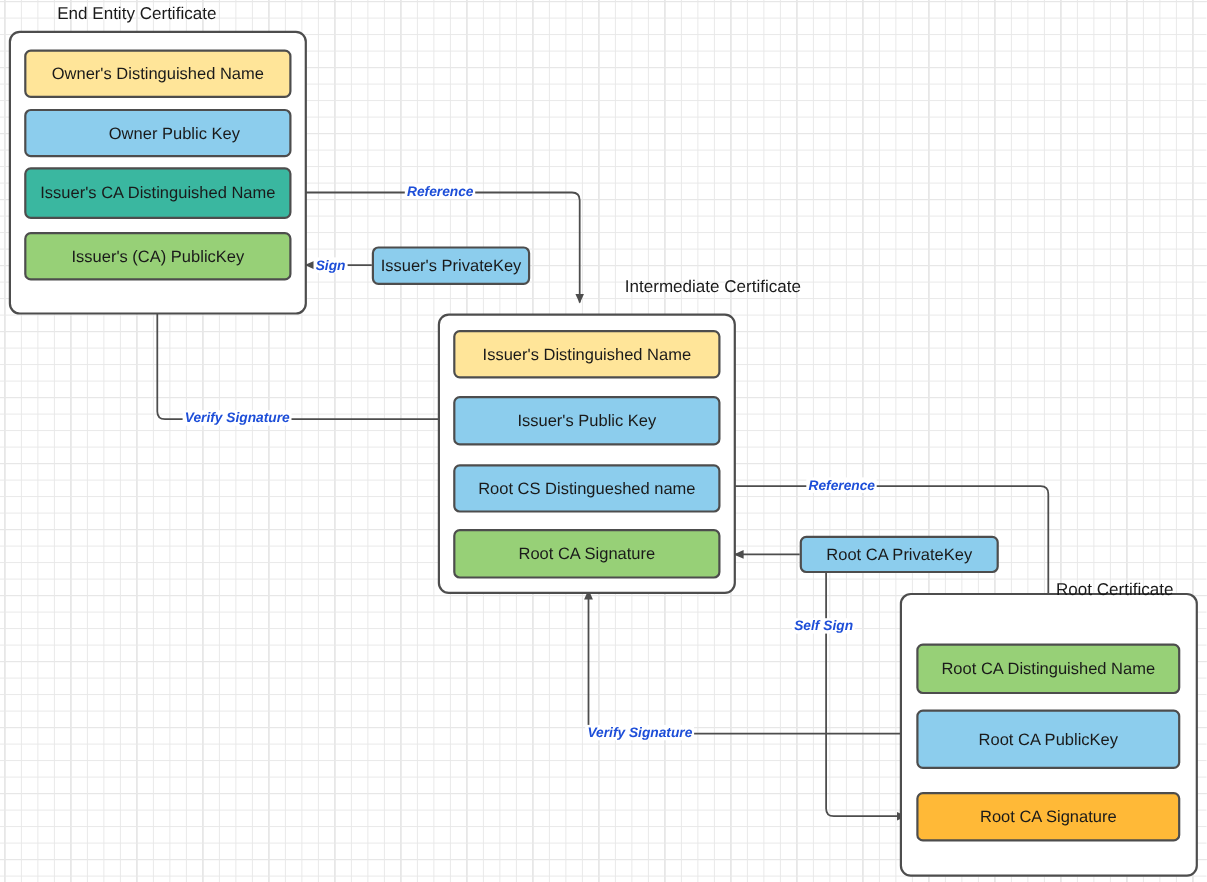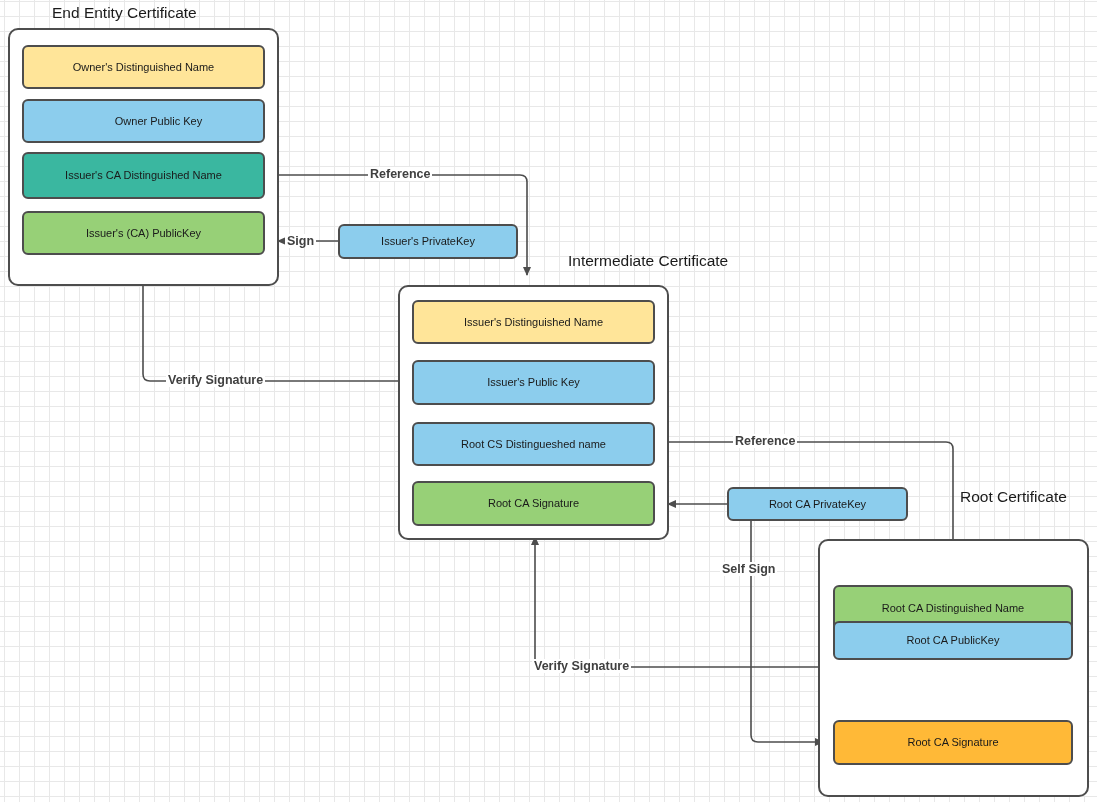--- a/index.html
+++ b/index.html
@@ -50,33 +50,34 @@
   .node {
     position: absolute;
     box-sizing: border-box;
     border: 2px solid #4d4d4d;
     border-radius: 6px;
     display: flex;
     align-items: center;
     justify-content: center;
     text-align: center;
     color: #1a1a1a;
-    font-size: 11px;
+    font-size: 15px;
     line-height: 19px;
     padding: 0 6px;
   }
   .edge-label {
     position: absolute;
-    color: #404040;
+    color: #1d4ed8;
     font-size: 12.5px;
     font-weight: bold;
     line-height: 14px;
     white-space: nowrap;
     background: #ffffff;
     padding: 0 2px;
+    font-style: italic;
   }
 </style>
 </head>
 <body>
 
 <div id="canvas">
 
   <svg class="edges" viewBox="0 0 1097 802" width="1097" height="802">
     <defs>
       <marker id="arrowEnd" markerWidth="10" markerHeight="10" refX="8" refY="4" orient="auto" markerUnits="userSpaceOnUse">
@@ -106,27 +107,27 @@
       <div class="node" style="background: rgb(140, 205, 237); left: 22px; top: 99px; width: 243px; height: 44px; padding-left: 36px;">Owner Public  Key</div>
       <div class="node" style="background: rgb(58, 183, 160); left: 22px; top: 152px; width: 243px; height: 47px;">Issuer's CA Distinguished Name</div>
       <div class="node" style="background: rgb(151, 208, 119); left: 22px; top: 211px; width: 243px; height: 44px;">Issuer's (CA) PublicKey</div>
       <div class="container-box" style="left: 398px; top: 285px; width: 271px; height: 255px;"></div>
       <div class="group-title" style="left: 568px; top: 252px;">Intermediate Certificate</div>
       <div class="node" style="background: rgb(255, 229, 153); left: 412px; top: 300px; width: 243px; height: 44px;">Issuer's Distinguished Name</div>
       <div class="node" style="background: rgb(140, 205, 237); left: 412px; top: 360px; width: 243px; height: 45px;">Issuer's Public  Key</div>
       <div class="node" style="background: rgb(140, 205, 237); left: 412px; top: 422px; width: 243px; height: 44px;">Root CS Distingueshed name</div>
       <div class="node" style="background: rgb(151, 208, 119); left: 412px; top: 481px; width: 243px; height: 45px;">Root CA Signature</div>
       <div class="container-box" style="left: 818px; top: 539px; width: 271px; height: 258px;"></div>
-      <div class="group-title" style="left: 960px; top: 488px;">Root Certificate</div>
+      <div class="group-title" style="left: 960px; top: 528px;">Root Certificate</div>
       <div class="node" style="background: rgb(151, 208, 119); left: 833px; top: 585px; width: 240px; height: 46px;">Root CA Distinguished Name</div>
-      <div class="node" style="background: rgb(140, 205, 237); left: 833px; top: 621px; width: 240px; height: 39px;">Root CA PublicKey</div>
+      <div class="node" style="background: rgb(140, 205, 237); left: 833px; top: 645px; width: 240px; height: 54px;">Root CA PublicKey</div>
       <div class="node" style="background: rgb(255, 185, 55); left: 833px; top: 720px; width: 240px; height: 45px;">Root CA Signature</div>
     </div>
   <div id="standalone-layer">
-      <div class="node" style="background: rgb(140, 205, 237); left: 338px; top: 224px; width: 180px; height: 35px;">Issuer's PrivateKey</div>
+      <div class="node" style="background: rgb(140, 205, 237); left: 338px; top: 224px; width: 144px; height: 35px;">Issuer's PrivateKey</div>
       <div class="node" style="background: rgb(140, 205, 237); left: 727px; top: 487px; width: 181px; height: 34px;">Root CA PrivateKey</div>
     </div>
   <div id="labels-layer">
       <div class="edge-label" style="left: 368px; top: 167px;">Reference</div>
       <div class="edge-label" style="left: 285px; top: 234px;">Sign</div>
       <div class="edge-label" style="left: 166px; top: 373px;">Verify Signature</div>
       <div class="edge-label" style="left: 733px; top: 434px;">Reference</div>
       <div class="edge-label" style="left: 720px; top: 562px;">Self Sign</div>
       <div class="edge-label" style="left: 532px; top: 659px;">Verify Signature</div>
     </div>

